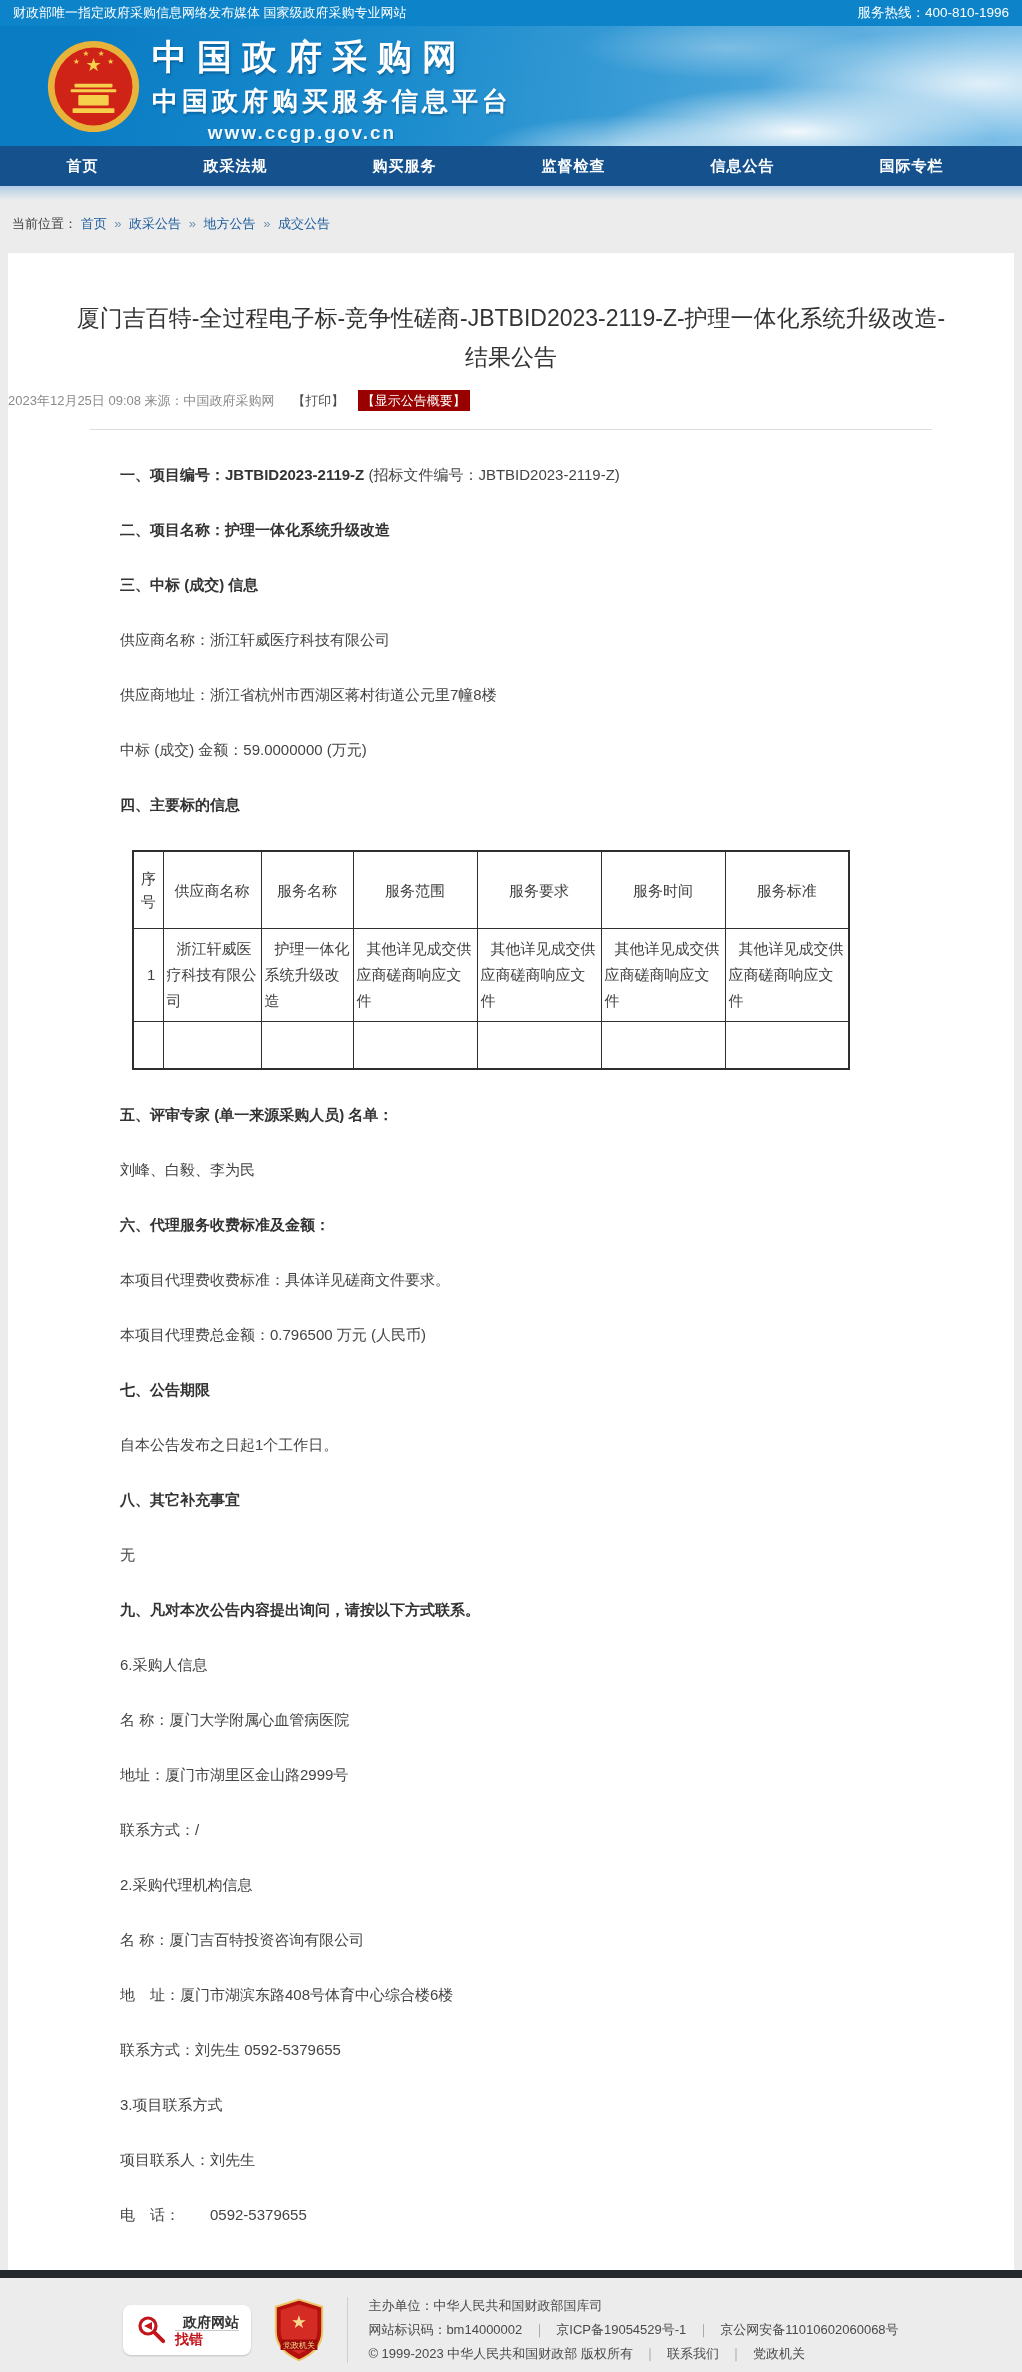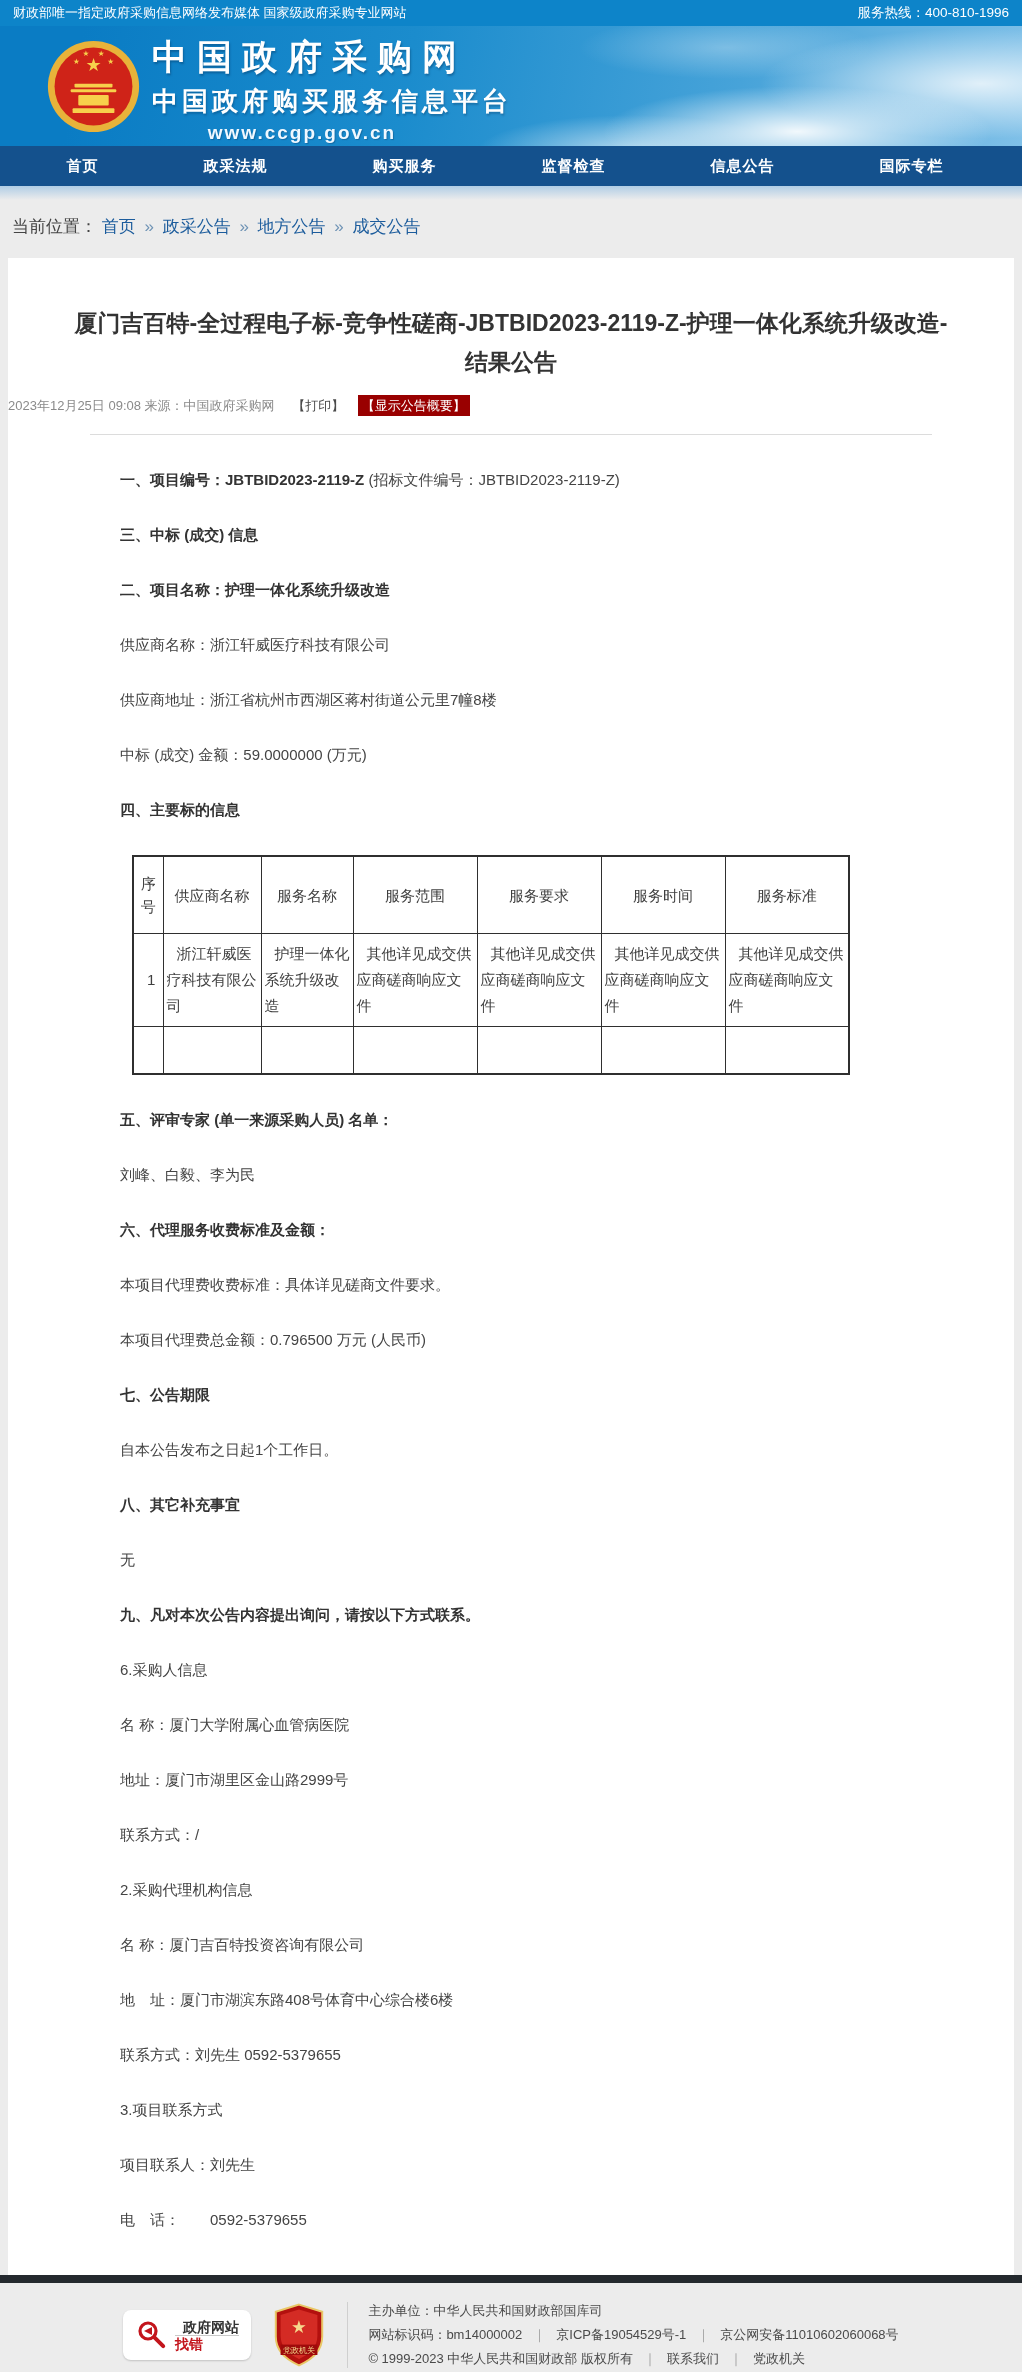--- a/index.html
+++ b/index.html
@@ -44,29 +44,29 @@
 
   
   .nav {
     height:40px; background:#14518d; display:flex; align-items:center;
     justify-content:space-around; padding:0 26px 0 14px;
   }
   .nav a { color:#fff; font-size:15px; font-weight:bold; letter-spacing:1px; }
   .nav-fade { height:14px; background:linear-gradient(#b0cde5,#ececec); }
 
   
-  .breadcrumb { padding:15px 0 20px 12px; font-size:17px; color:#444; }
+  .breadcrumb { padding:15px 0 20px 12px; font-size:13px; color:#444; }
   .breadcrumb a { color:#1c5c9c; }
   .breadcrumb .sep { color:#6f93b5; margin:0 4px; }
 
   
   .content { margin:0 8px; background:#fff; padding:46px 0 0; min-height:2017px; box-sizing:border-box; }
   .article-title {
     margin:0 58px; text-align:center; font-size:23px; line-height:39px;
-    font-weight:bold; color:#333;
+    font-weight:normal; color:#333;
   }
   .article-meta { margin-top:15px; font-size:13px; color:#8a8a8a; }
   .article-meta .meta-print { color:#4a4a4a; margin-left:14px; }
   .article-meta .meta-badge { background:#990000; color:#fff; margin-left:10px; padding:3px 4px; }
   .article-divider { border:none; border-top:1px solid #dcdcdc; margin:19px 82px 0; }
 
   .article-body { padding:0 78px 0 82px; font-size:15px; color:#444; }
   .article-body p { margin:35px 0; line-height:20px; text-indent:30px; }
   .article-body .b { font-weight:bold; color:#333; }
 
@@ -160,22 +160,22 @@
   <div class="article-meta">
     <span>2023年12月25日 09:08</span>
     <span>来源：中国政府采购网</span>
     <a class="meta-print">【打印】</a>
     <a class="meta-badge">【显示公告概要】</a>
   </div>
   <hr class="article-divider">
   <div class="article-body">
     <div>
         <p><span class="b">一、项目编号：JBTBID2023-2119-Z</span><span> (招标文件编号：JBTBID2023-2119-Z)</span></p>
+        <p><span class="b">二、项目名称：护理一体化系统升级改造</span></p>
         <p><span class="b">三、中标 (成交) 信息</span></p>
-        <p><span class="b">二、项目名称：护理一体化系统升级改造</span></p>
         <p><span>供应商名称：浙江轩威医疗科技有限公司</span></p>
         <p><span>供应商地址：浙江省杭州市西湖区蒋村街道公元里7幢8楼</span></p>
         <p><span>中标 (成交) 金额：59.0000000 (万元)</span></p>
         <p><span class="b">四、主要标的信息</span></p>
       </div>
     <table class="info-table" style="width: 716px;">
         <colgroup>
           <col style="width: 30px;">
           <col style="width: 98px;">
           <col style="width: 92px;">

